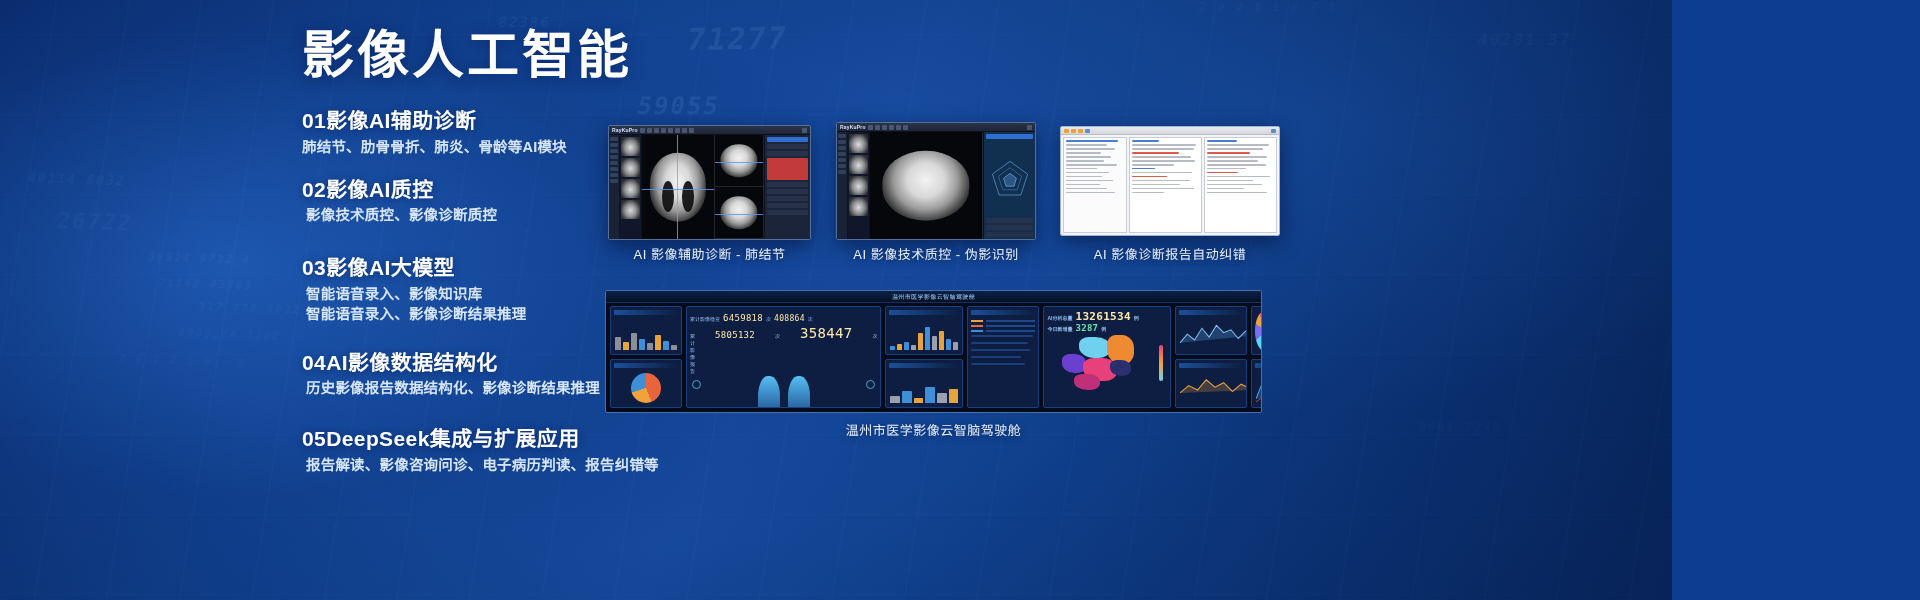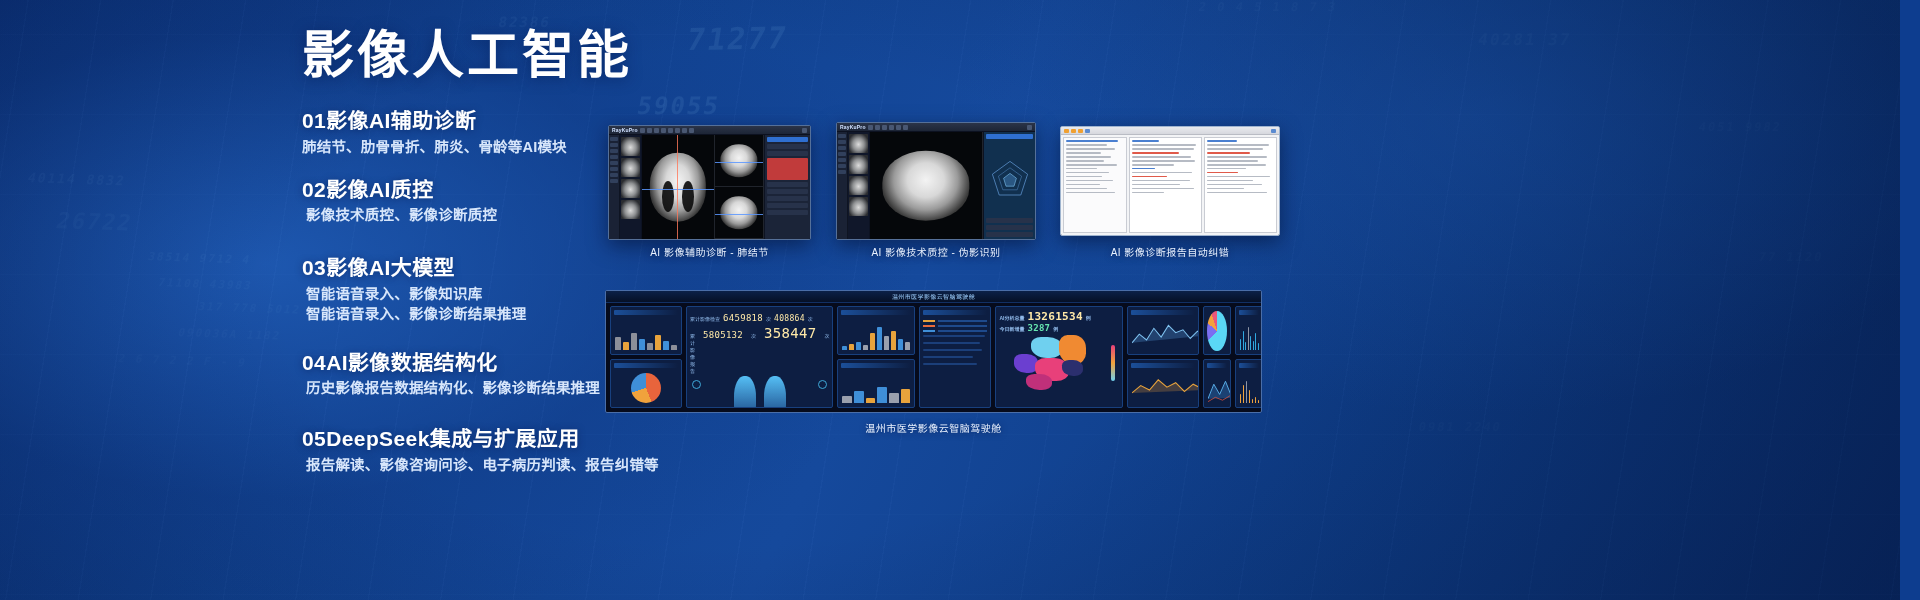--- a/index.html
+++ b/index.html
@@ -7,21 +7,21 @@
   html, body { width: 1920px; height: 600px; overflow: hidden; }
   body {
     font-family: "Liberation Sans", "DejaVu Sans", sans-serif;
     background: #0d3d8f;
     position: relative;
   }
 
   
   #banner {
     position: absolute; inset: 0;
-    width: 1900px; height: 600px;
+    width: 1672px; height: 600px;
     overflow: hidden;
     background:
       radial-gradient(ellipse 900px 520px at 14% 44%, rgba(32,92,182,0.85) 0%, rgba(18,62,140,0.45) 45%, rgba(10,44,110,0) 72%),
       radial-gradient(ellipse 760px 420px at 78% 20%, rgba(28,86,175,0.55) 0%, rgba(12,48,115,0) 70%),
       linear-gradient(118deg, #0a2f77 0%, #10418f 24%, #15499c 48%, #0e3c86 72%, #092a68 100%);
   }
   
   #bg-texture {
     position: absolute; inset: 0;
     opacity: 0.50;
@@ -100,21 +100,21 @@
     position: absolute;
     background: #11182a;
     border: 1px solid #557099;
     border-radius: 2px;
     box-shadow: 0 6px 20px rgba(0,12,46,0.55);
     overflow: hidden;
   }
   .caption {
     position: absolute;
     color: #eaf2ff;
-    font-size: 10px;
+    font-size: 13px;
     letter-spacing: .5px;
     text-align: center;
     white-space: nowrap;
     text-shadow: 0 1px 6px rgba(0,18,62,0.6);
   }
 
   
   .app { position: absolute; inset: 0; display: flex; flex-direction: column; background: #131a2b; }
   .app-top {
     height: 9px; flex: none;
@@ -467,21 +467,21 @@
       <div class="dcol" style="flex:0 0 118px">
         <div class="card" style="flex:1; display:flex; flex-direction:column;">
           <div class="card-h"></div>
           <div style="display:flex;align-items:baseline;gap:3px;">
             <span class="statsmall">累计影像检查</span>
             <span class="statnum">6459818</span>
             <span class="statsmall">次</span>
             <span class="statnum" style="font-size:8px">408864</span>
             <span class="statsmall">次</span>
           </div>
-          <div style="display:flex;align-items:baseline;gap:8px;margin-top:2px;">
+          <div style="display:flex;align-items:baseline;gap:20px;margin-top:2px;">
             <span class="statsmall">累计影像报告</span>
             <span class="statnum">5805132</span>
             <span class="statsmall">次</span>
             <span class="statnum" style="font-size:14px">358447</span>
             <span class="statsmall">次</span>
           </div>
           <div style="flex:1;display:flex;align-items:center;justify-content:center;gap:8px;position:relative;margin-top:2px;">
             <div class="human"></div>
             <div class="human"></div>
             <span style="position:absolute;left:2px;top:4px;width:9px;height:9px;border-radius:50%;border:1px solid #3fa8d8"></span>

